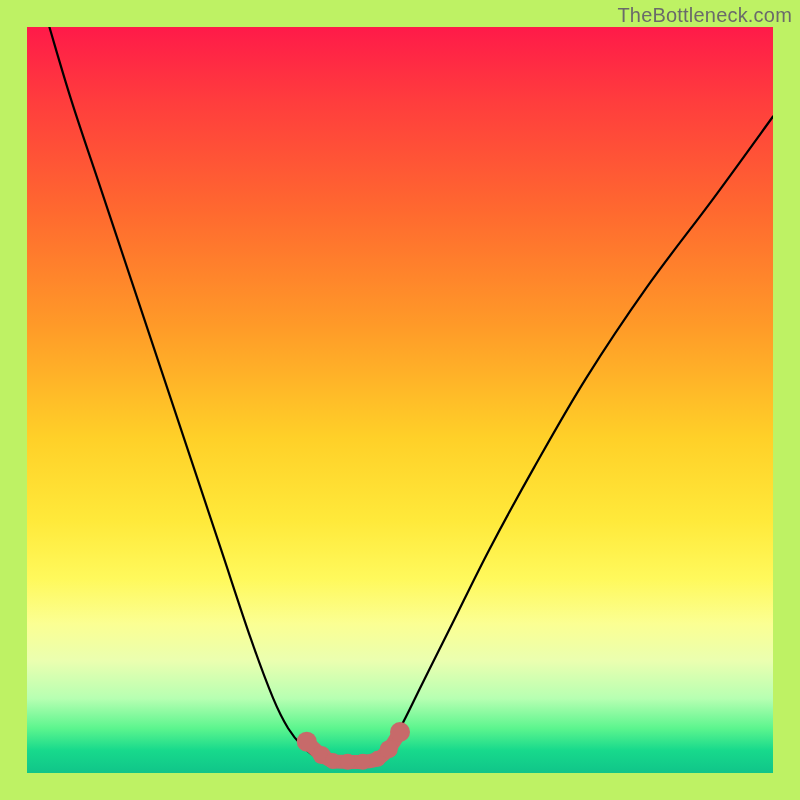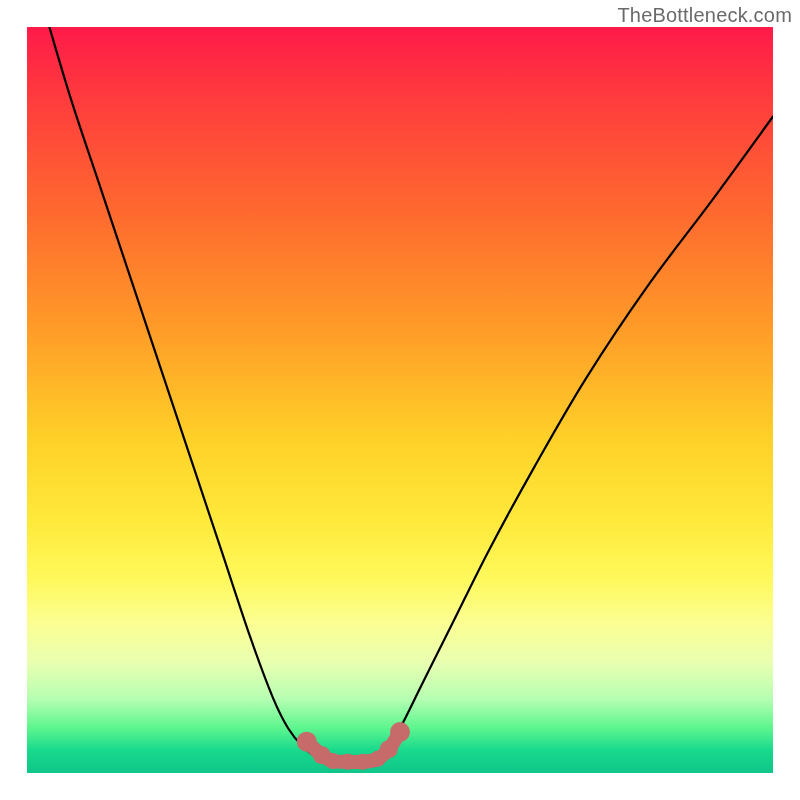--- a/index.html
+++ b/index.html
@@ -9,21 +9,21 @@
     height: 800px;
     background: #000;
     overflow: hidden;
   }
   .frame {
     position: absolute;
     left: 0;
     top: 0;
     width: 800px;
     height: 800px;
-    background: #ffffff;
+    background: #bef264;
   }
   .plot {
     position: absolute;
     left: 27px;
     top: 27px;
     width: 746px;
     height: 746px;
     overflow: hidden;
   }
   .gradient {

